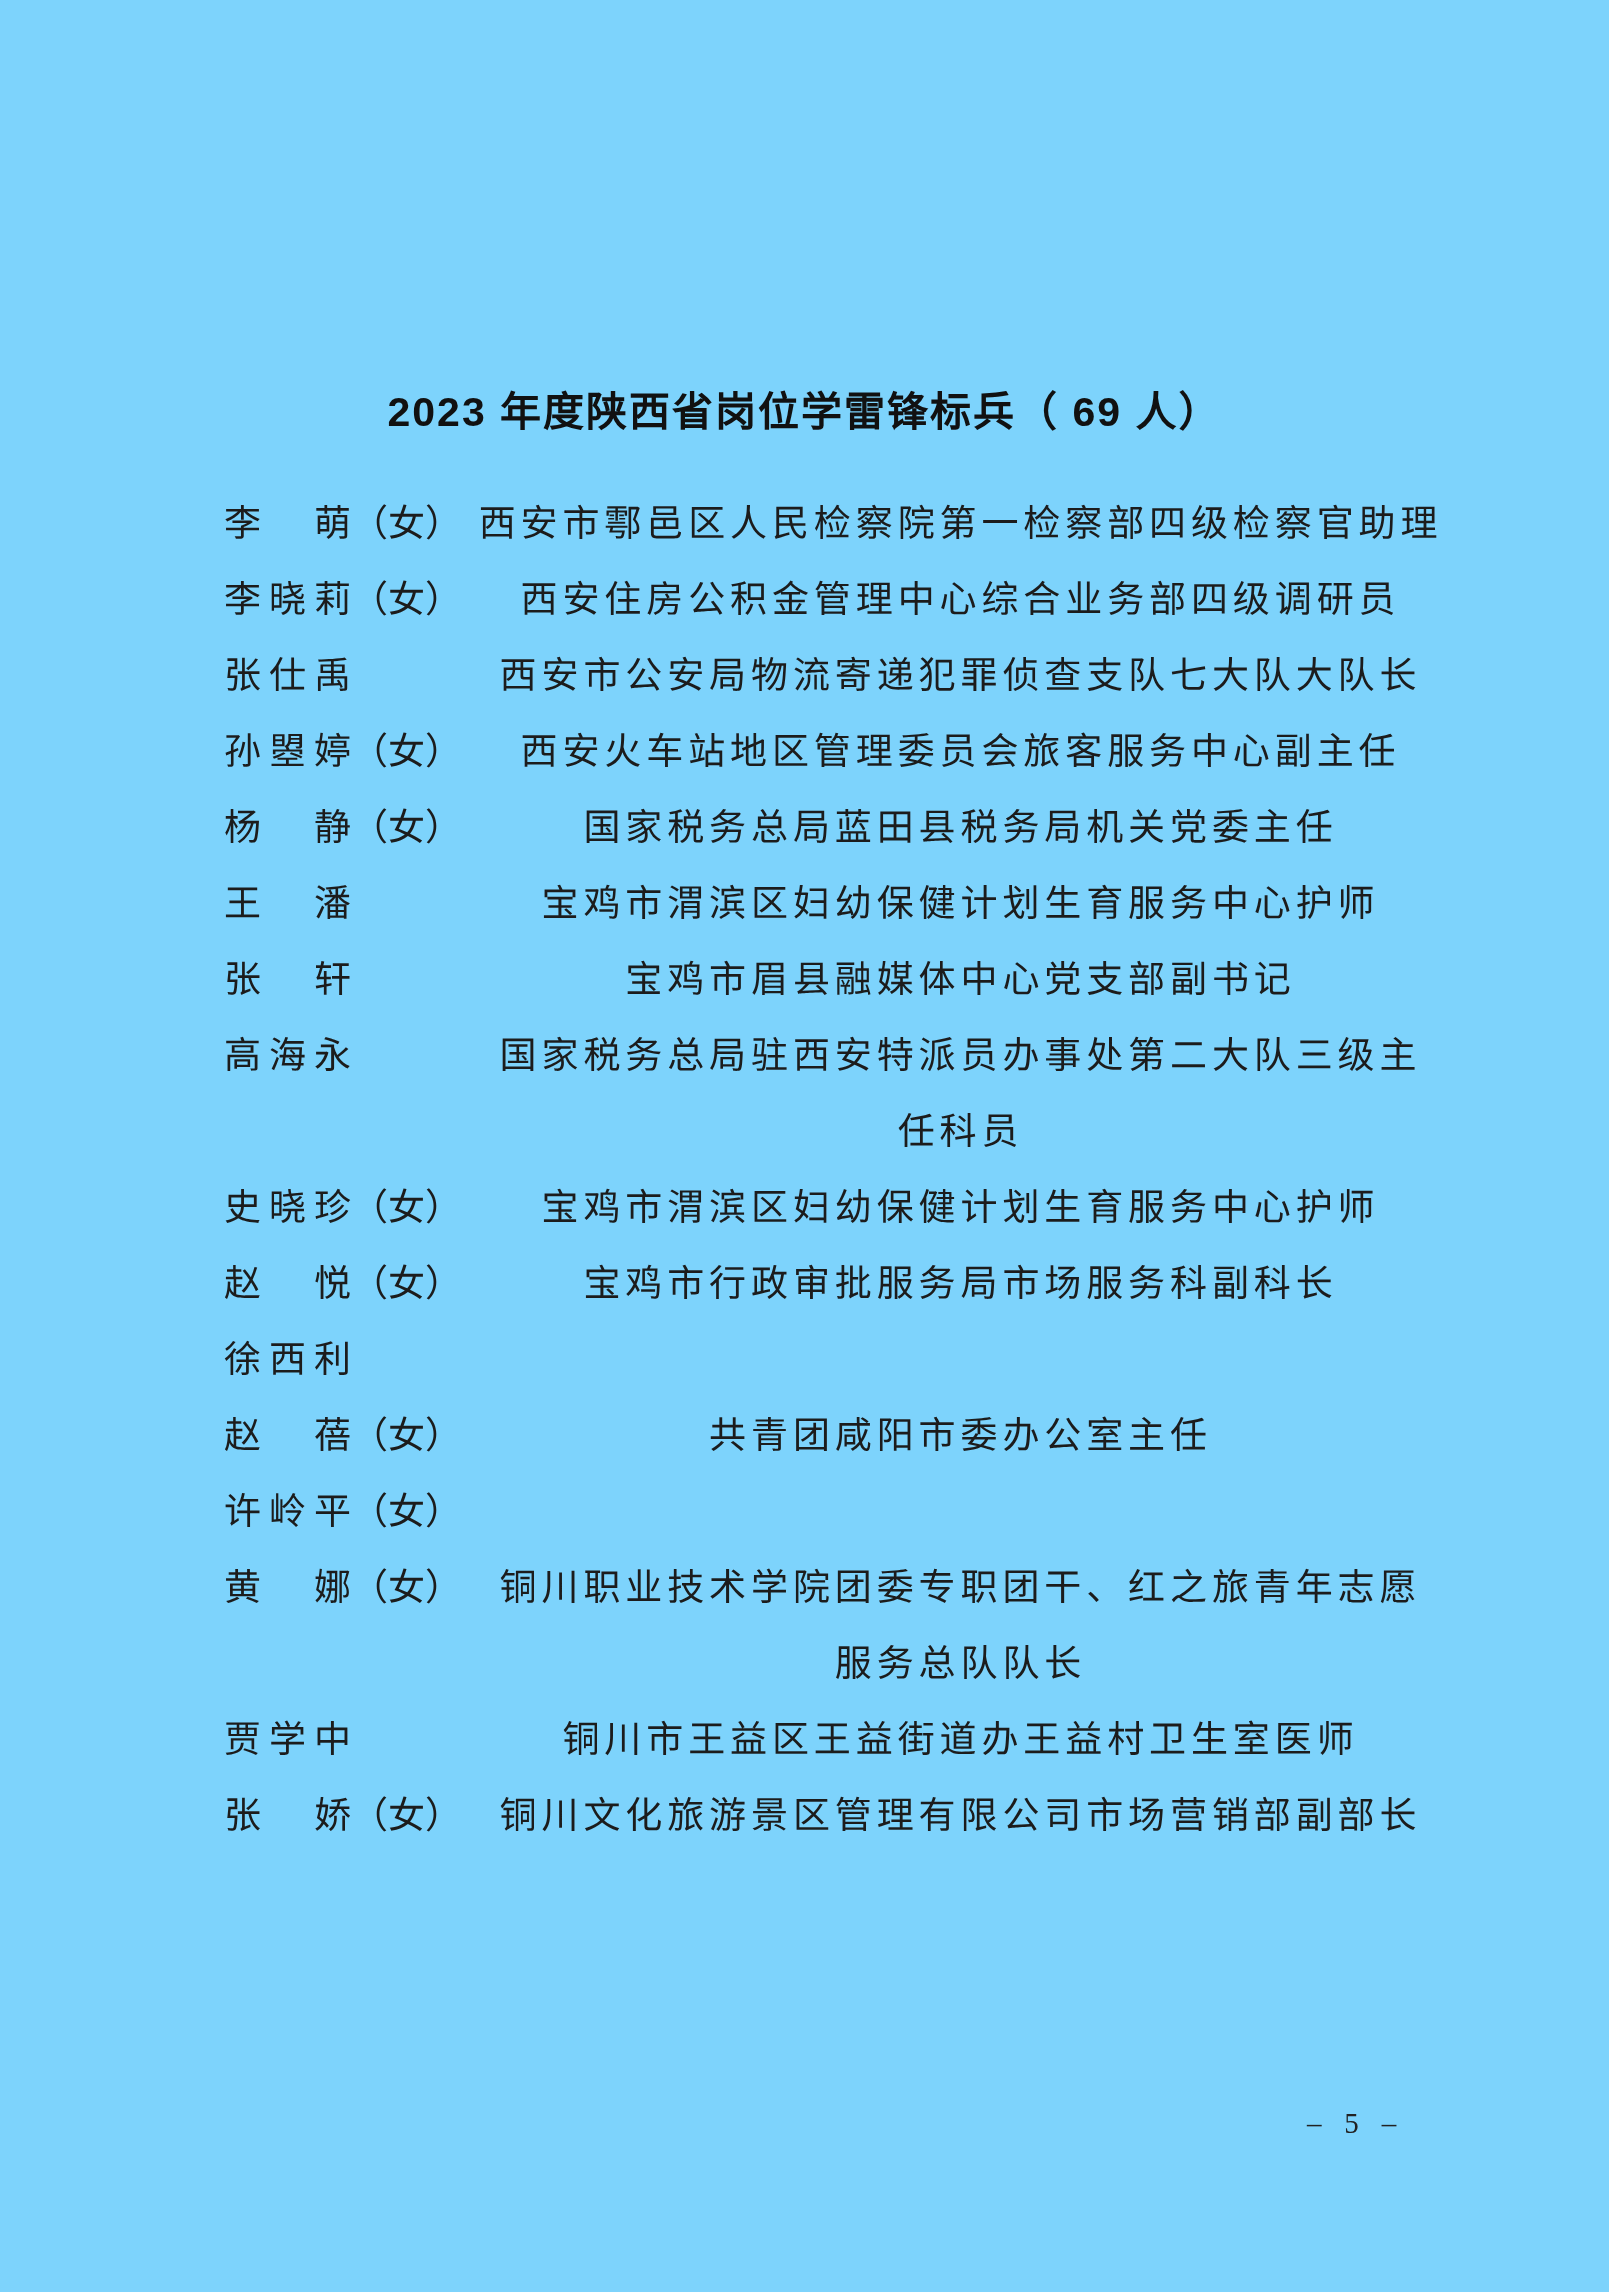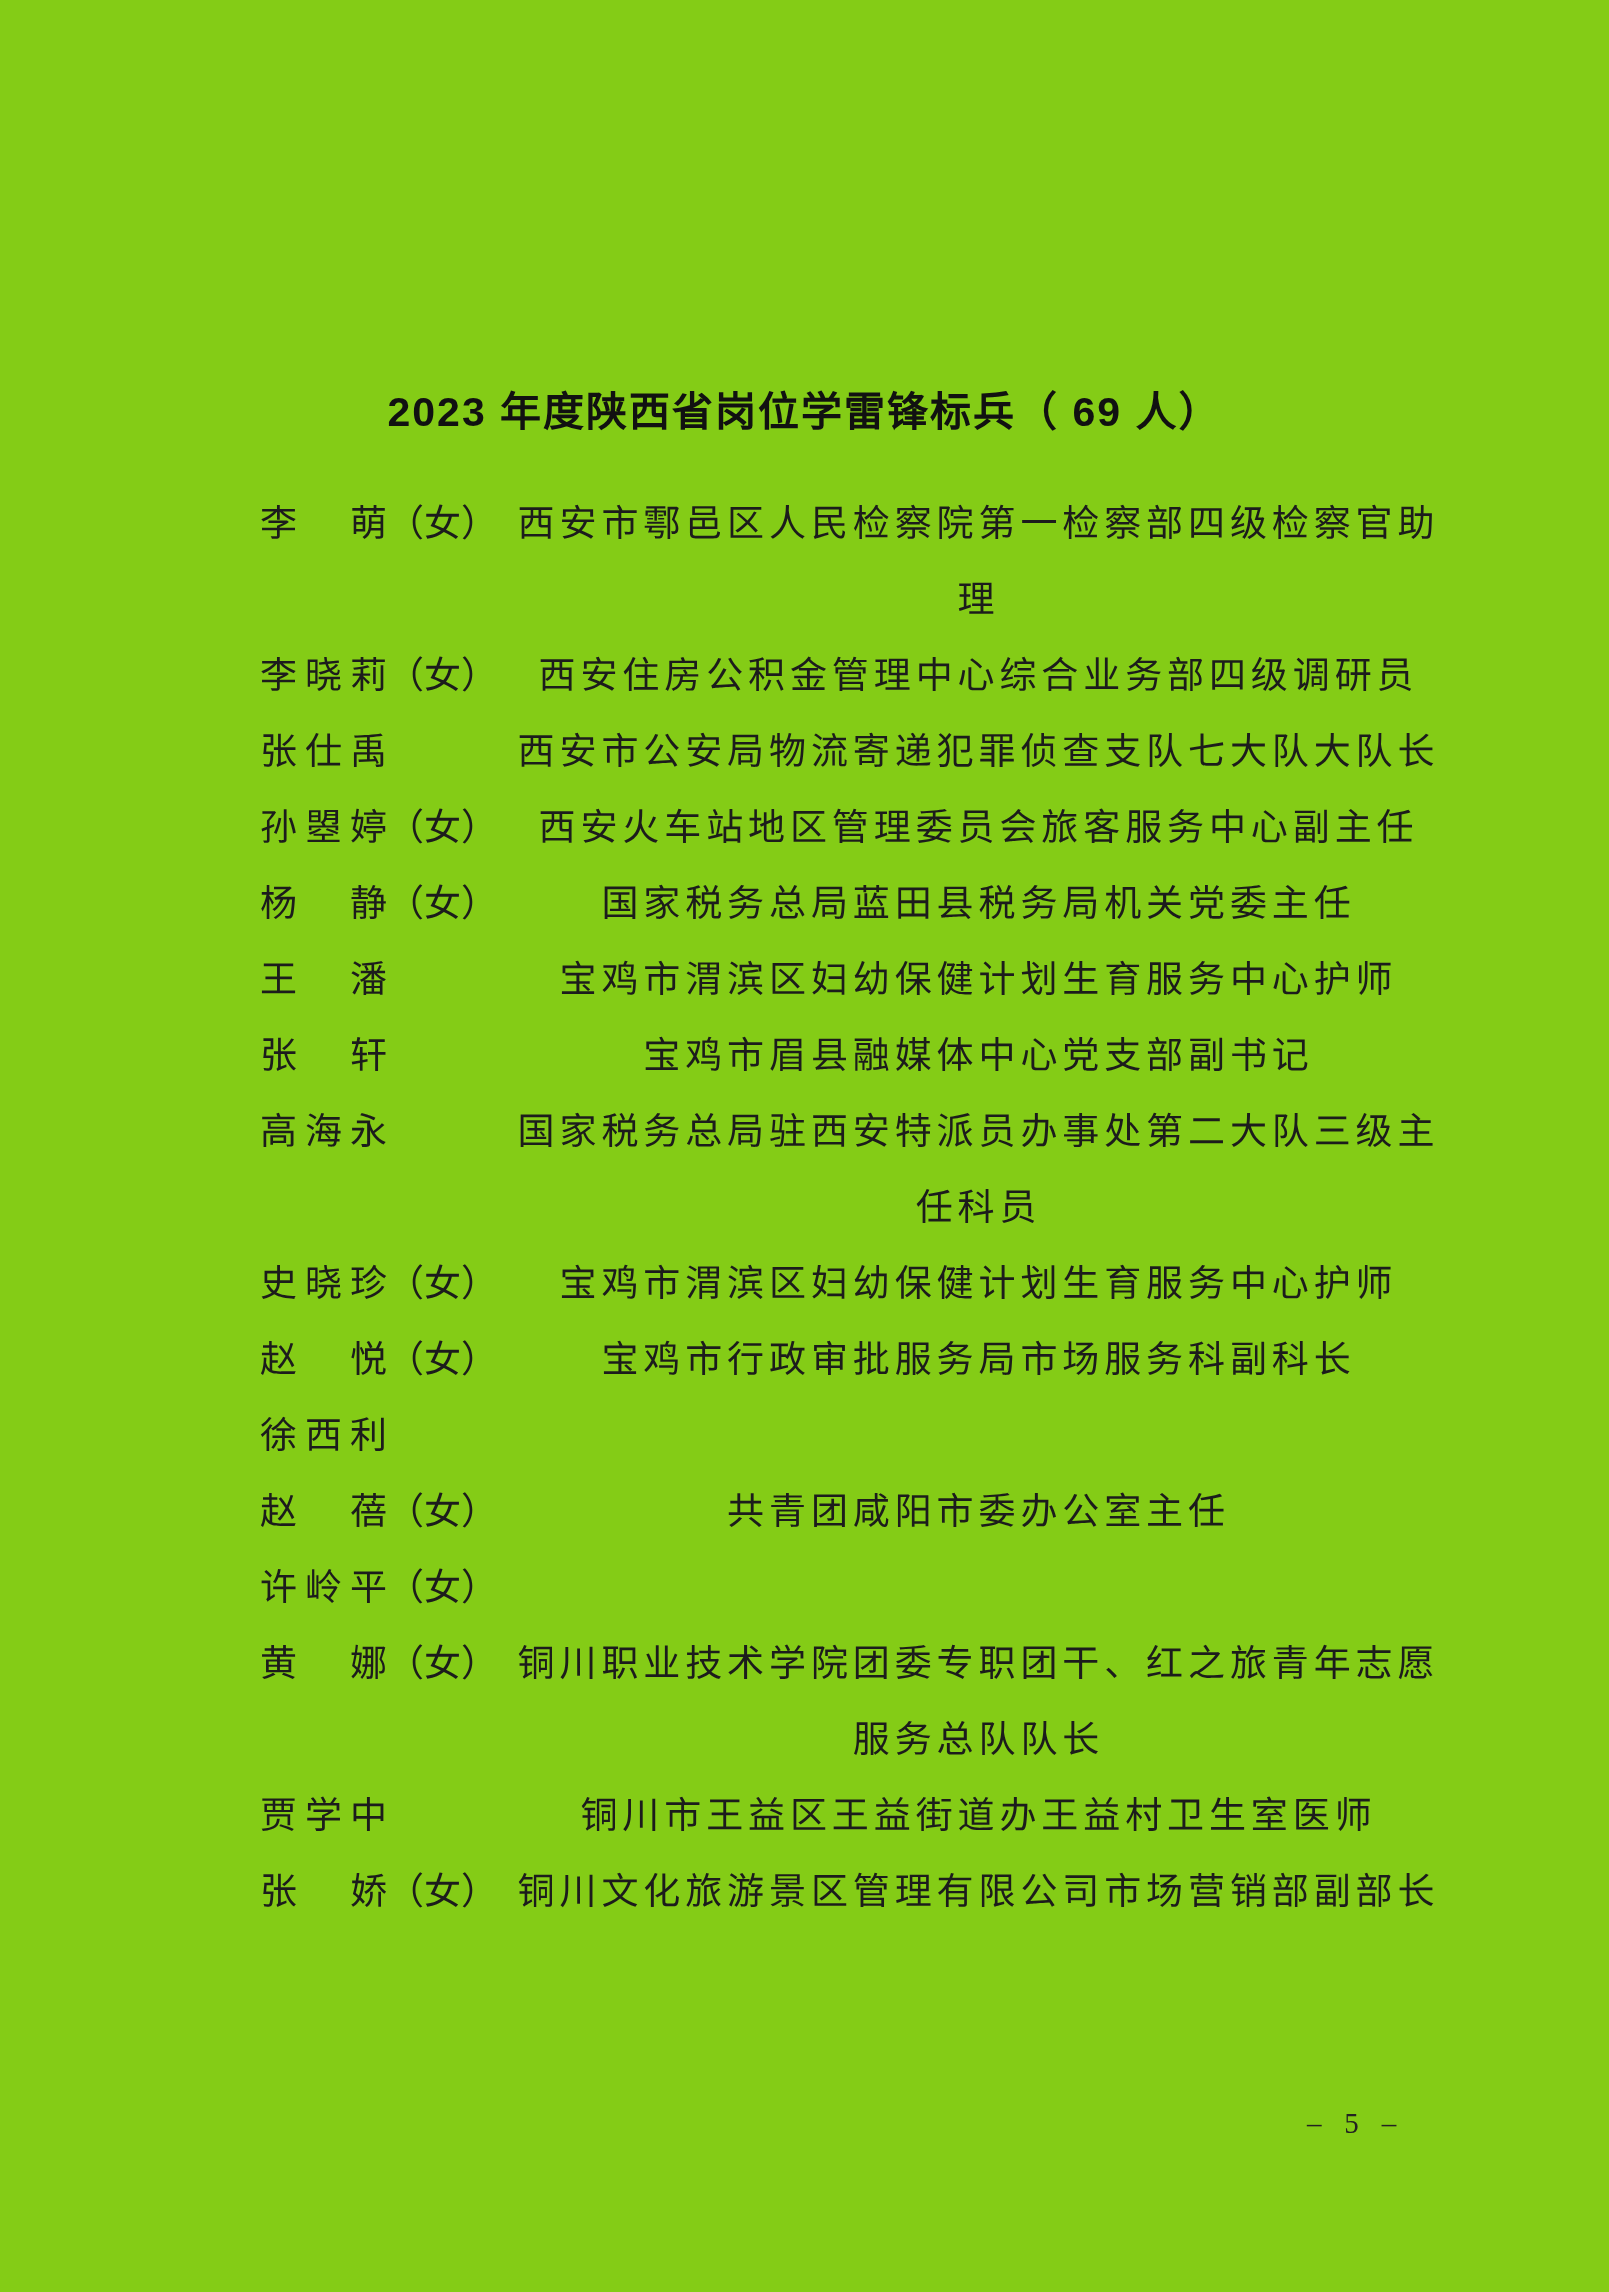--- a/index.html
+++ b/index.html
@@ -11,21 +11,21 @@
     position: relative;
     width: 1609px;
     height: 2293px;
     font-family: "Liberation Serif", "DejaVu Serif", serif;
     color: #1c1c1c;
     overflow: hidden;
   }
   .page {
     position: absolute;
     inset: 0;
-    background: #84cc16;
+    background: #7dd3fc;
   }
   .page-title {
     position: absolute;
     top: 378px;
     left: 0;
     width: 100%;
     text-align: center;
     font-family: "Liberation Sans", "DejaVu Sans", sans-serif;
     font-weight: bold;
     font-size: 41px;
@@ -44,21 +44,20 @@
     align-items: flex-start;
     font-size: 37px;
     line-height: 76px;
   }
   .entry .name {
     width: 127px;
     flex: 0 0 127px;
     text-align: justify;
     text-align-last: justify;
     letter-spacing: 0;
-    margin-left: 36px;
   }
   .entry .gender {
     width: 117px;
     flex: 0 0 117px;
     letter-spacing: 0;
     white-space: nowrap;
   }
   .entry .job-title {
     flex: 1 1 auto;
     letter-spacing: 4.9px;

